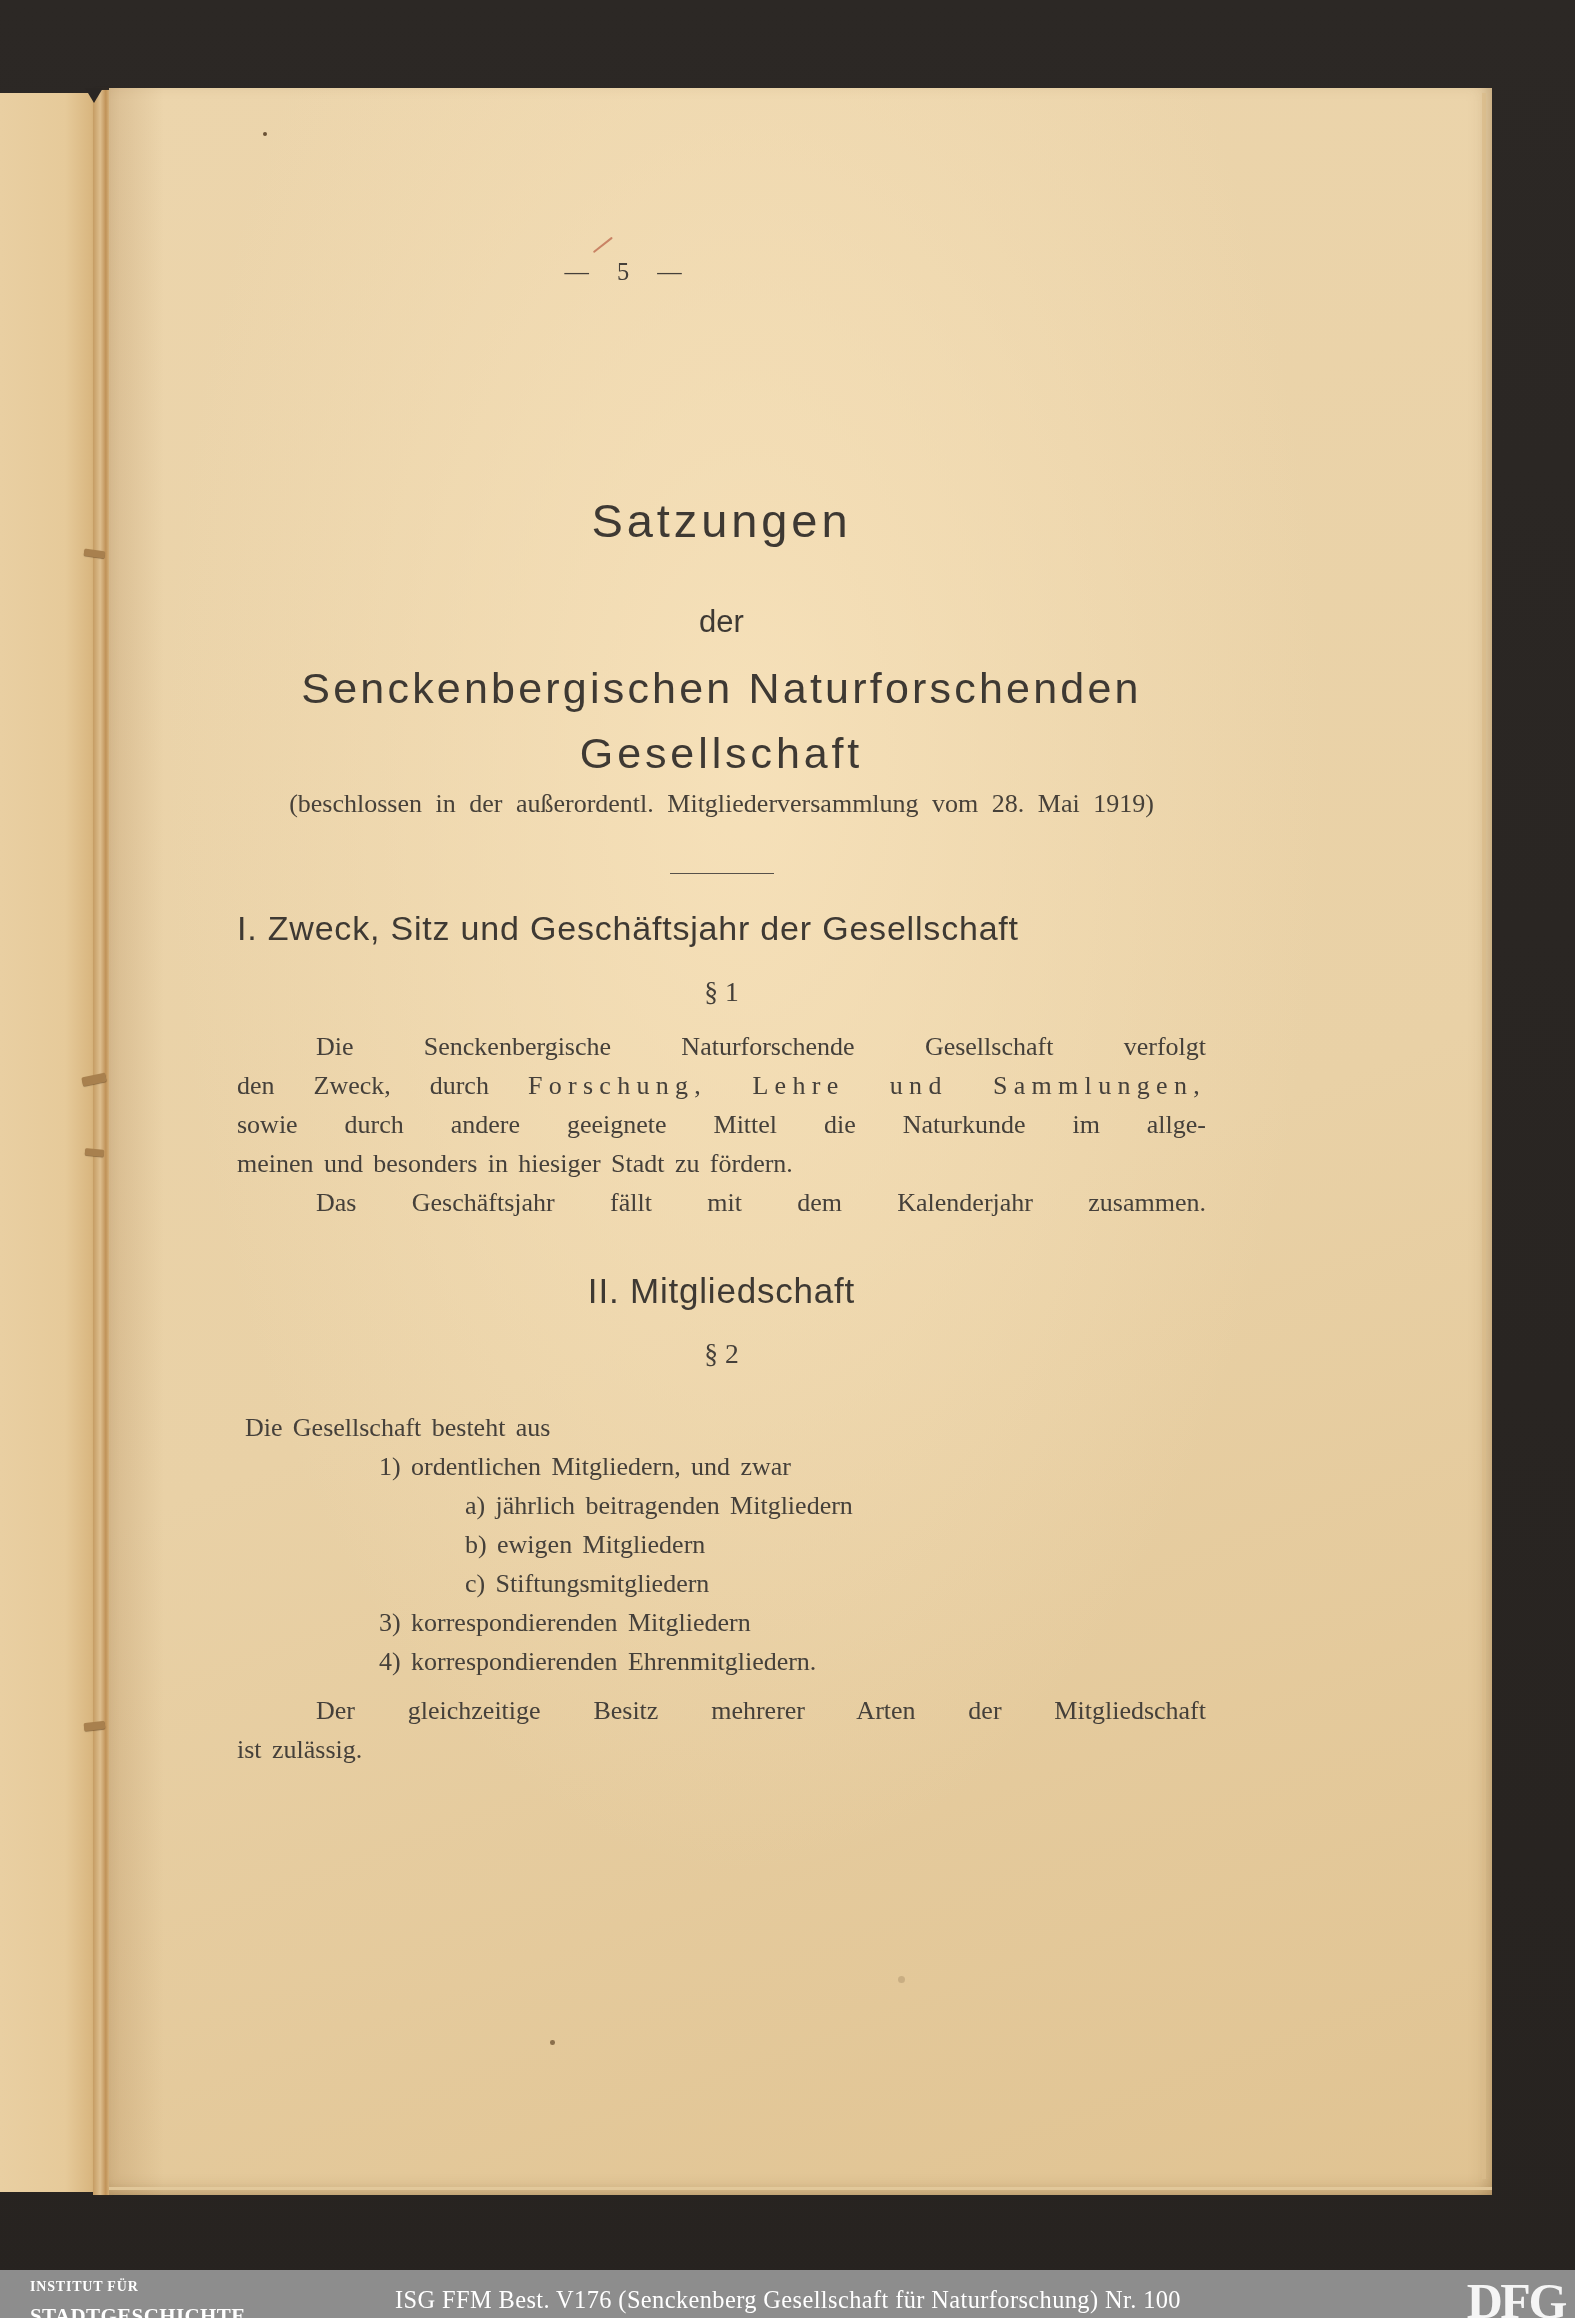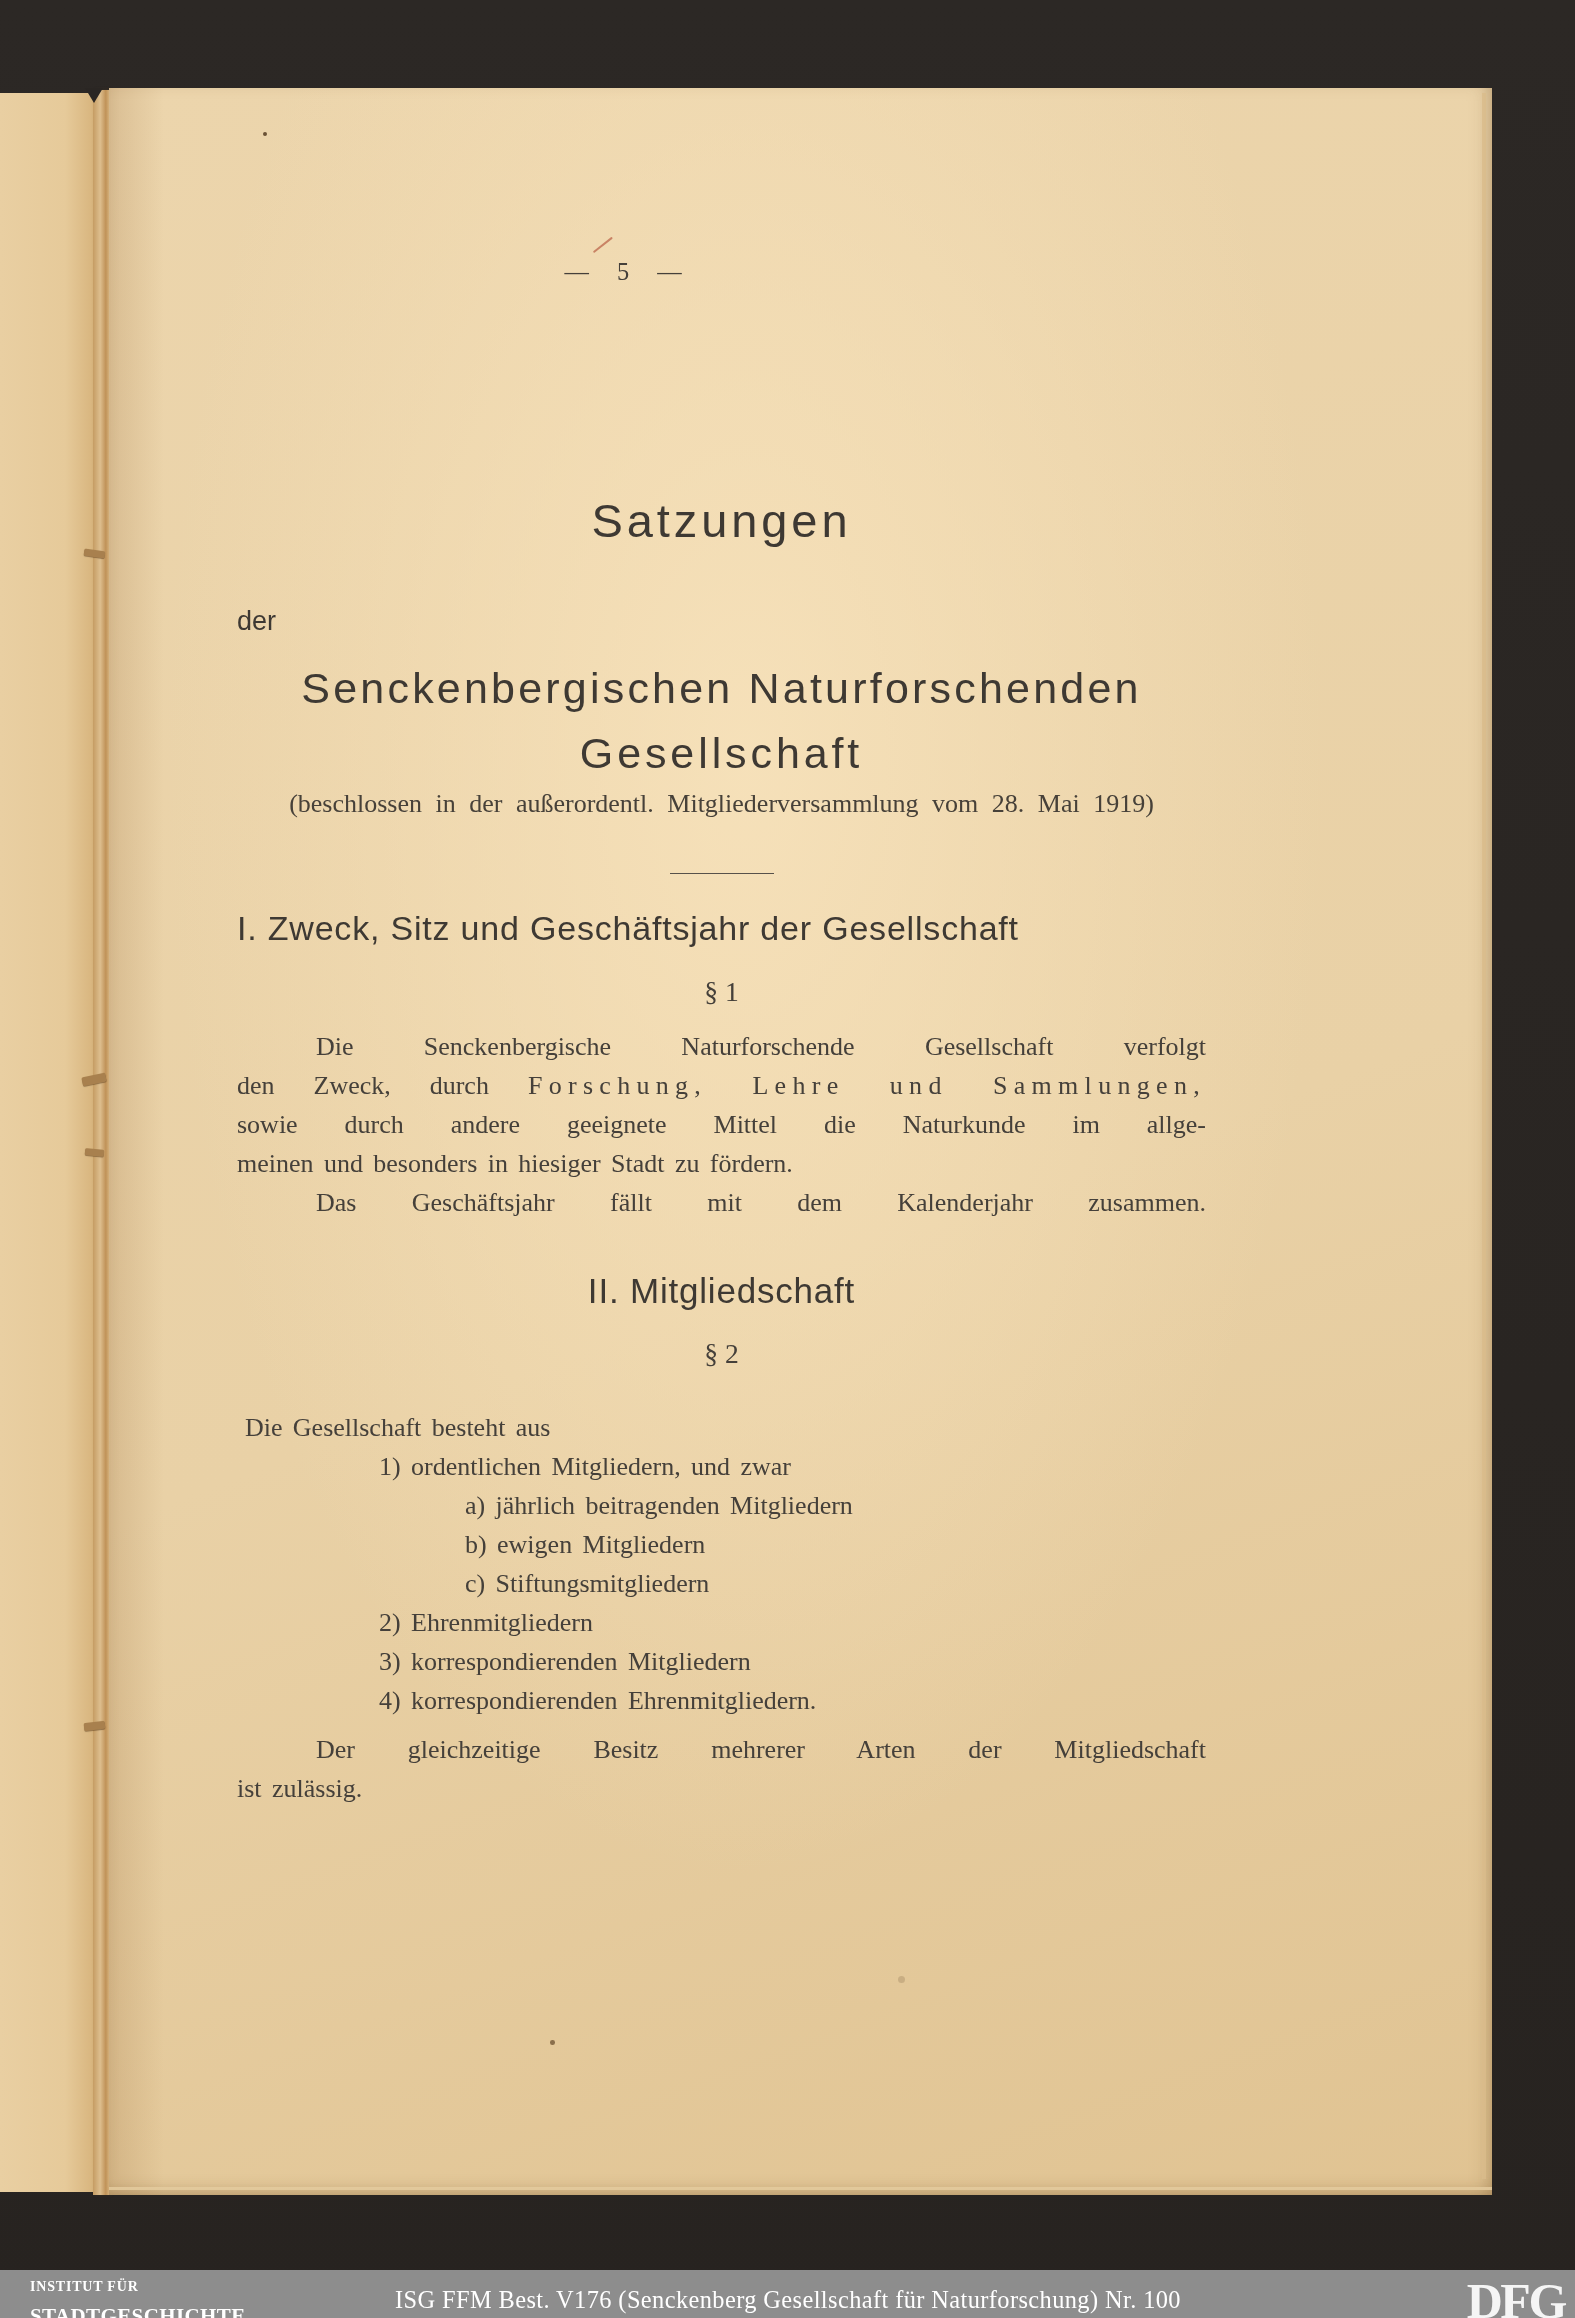--- a/index.html
+++ b/index.html
@@ -39,21 +39,21 @@
 
   
   .speck{position:absolute;border-radius:50%;}
   .fiber{position:absolute;width:23.6px;height:2.4px;background:#b4543c;opacity:.65;transform:rotate(-38deg);border-radius:1.6px;}
   .pagenum{
     position:absolute;left:435px;top:170px;width:158px;text-align:center;
     font-family:"Liberation Serif",serif;font-size:24.4px;color:#45403a;word-spacing:22px;
   }
   .content{position:absolute;left:128px;top:408px;width:969px;}
   .t1{font-size:47px;letter-spacing:3.9px;line-height:49px;text-align:center;color:#3e3933;}
-  .t2{font-size:27px;line-height:27px;margin-top:63px;text-align:left;color:#3e3933;}
+  .t2{font-size:31px;line-height:27px;margin-top:63px;text-align:center;color:#3e3933;}
   .t3{font-size:43px;letter-spacing:3.2px;line-height:47px;margin-top:30px;text-align:center;color:#3e3933;}
   .t4{font-size:43px;letter-spacing:3.9px;line-height:47px;margin-top:18px;text-align:center;color:#3e3933;}
   .subtitle{
     font-family:"Liberation Serif",serif;font-size:26px;line-height:28px;margin-top:12.6px;
     text-align:center;word-spacing:7px;color:#474139;
   }
   .divider{width:104px;height:1.6px;background:#57514a;margin:55px auto 0;}
   .h-sec{font-size:34px;letter-spacing:0.8px;line-height:36px;margin-top:36px;text-align:left;color:#3e3933;}
   .h-sec2{font-size:35px;letter-spacing:0.8px;line-height:38px;margin-top:50px;text-align:center;color:#3e3933;}
   .pmark{font-family:"Liberation Serif",serif;font-size:27.6px;line-height:31.5px;margin-top:30px;text-align:center;color:#45403a;}
@@ -138,21 +138,20 @@
 
       <div class="h-sec2">II. Mitgliedschaft</div>
       <div class="pmark pmark2">§ 2</div>
 
       <div class="body">
         <div class="line intro">Die Gesellschaft besteht aus</div>
         <div class="line li1">1) ordentlichen Mitgliedern, und zwar</div>
         <div class="line li2">a) jährlich beitragenden Mitgliedern</div>
         <div class="line li2">b) ewigen Mitgliedern</div>
         <div class="line li2">c) Stiftungsmitgliedern</div>
-        <div class="line li1">2) Ehrenmitgliedern</div>
         <div class="line li1">3) korrespondierenden Mitgliedern</div>
         <div class="line li1">4) korrespondierenden Ehrenmitgliedern.</div>
       </div>
 
       <div class="body closing">
         <div class="line jl ind">Der gleichzeitige Besitz mehrerer Arten der Mitgliedschaft</div>
         <div class="line">ist zulässig.</div>
       </div>
 
     </div>

